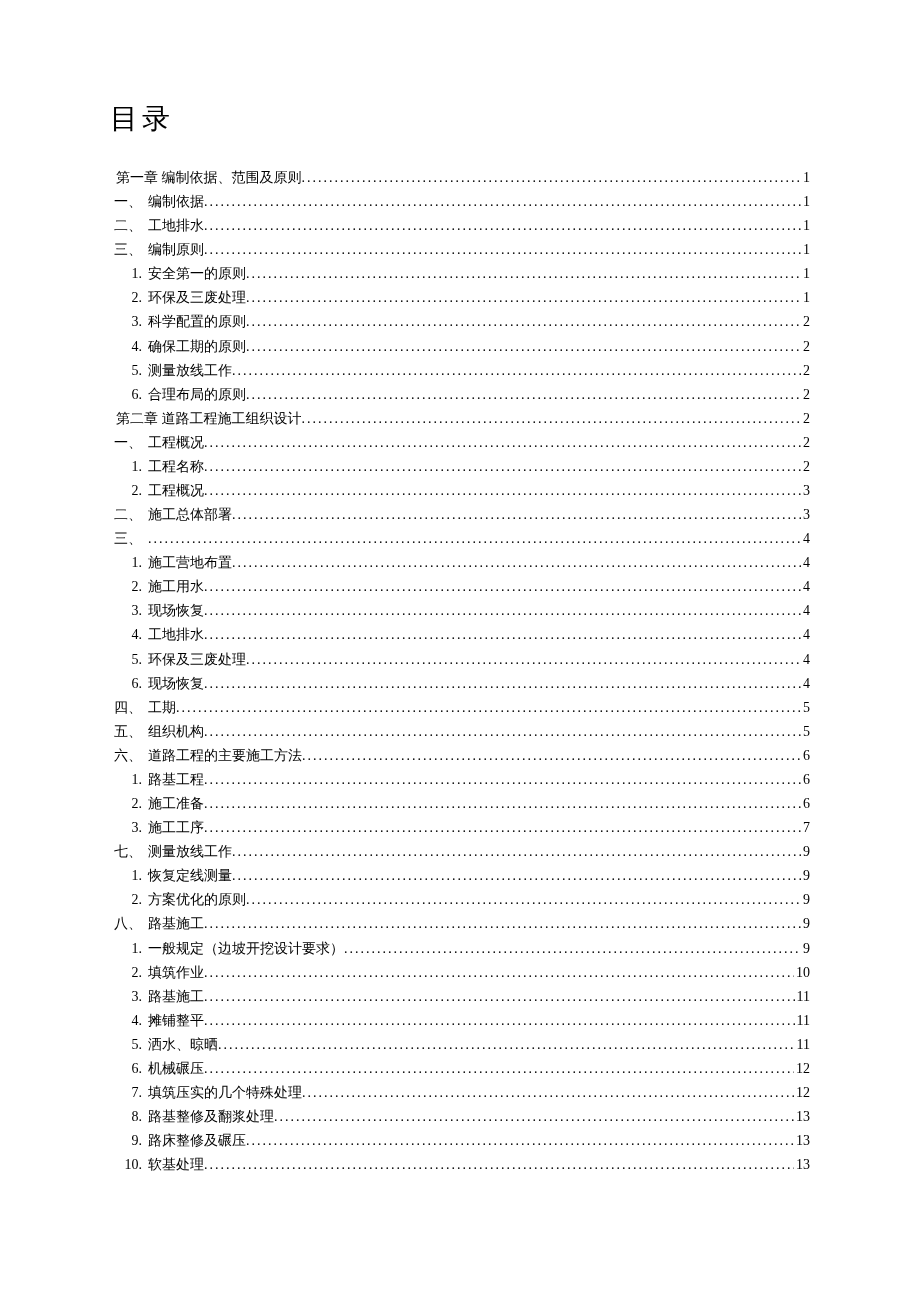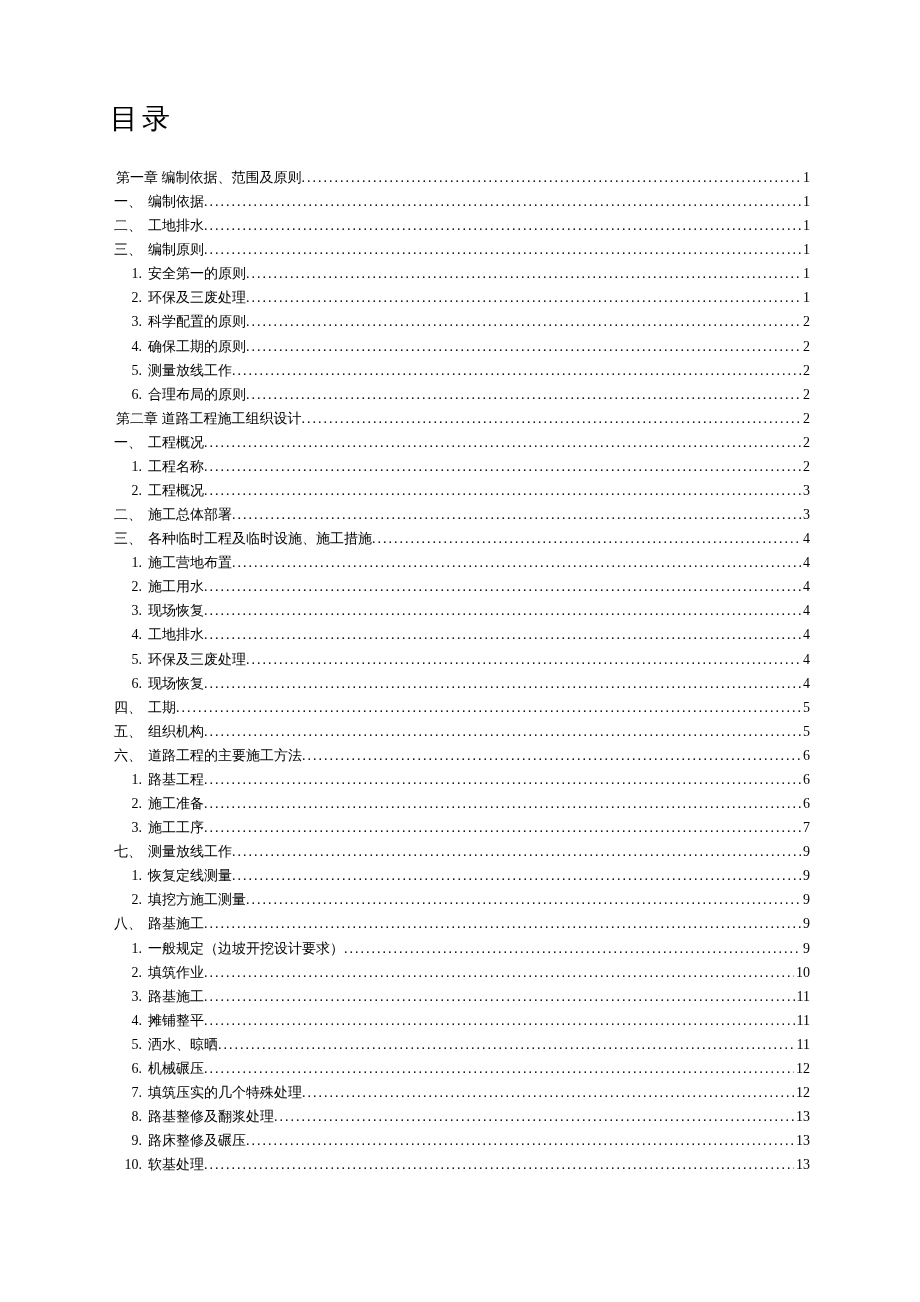--- a/index.html
+++ b/index.html
@@ -148,21 +148,20 @@
       <span class="toc-page">3</span>
     </div>
     <div class="toc-row indent-1">
       <span class="toc-label">二、</span>
       <span class="toc-text">施工总体部署</span>
       <span class="toc-dots"></span>
       <span class="toc-page">3</span>
     </div>
     <div class="toc-row indent-1">
       <span class="toc-label">三、</span>
-      <span class="toc-text">各种临时工程及临时设施、施工措施</span>
       <span class="toc-dots"></span>
       <span class="toc-page">4</span>
     </div>
     <div class="toc-row indent-1">
       <span class="toc-label">1.</span>
       <span class="toc-text">施工营地布置</span>
       <span class="toc-dots"></span>
       <span class="toc-page">4</span>
     </div>
     <div class="toc-row indent-1">
@@ -238,21 +237,21 @@
       <span class="toc-page">9</span>
     </div>
     <div class="toc-row indent-1">
       <span class="toc-label">1.</span>
       <span class="toc-text">恢复定线测量</span>
       <span class="toc-dots"></span>
       <span class="toc-page">9</span>
     </div>
     <div class="toc-row indent-1">
       <span class="toc-label">2.</span>
-      <span class="toc-text">填挖方施工测量</span>
+      <span class="toc-text">方案优化的原则</span>
       <span class="toc-dots"></span>
       <span class="toc-page">9</span>
     </div>
     <div class="toc-row indent-1">
       <span class="toc-label">八、</span>
       <span class="toc-text">路基施工</span>
       <span class="toc-dots"></span>
       <span class="toc-page">9</span>
     </div>
     <div class="toc-row indent-1">

